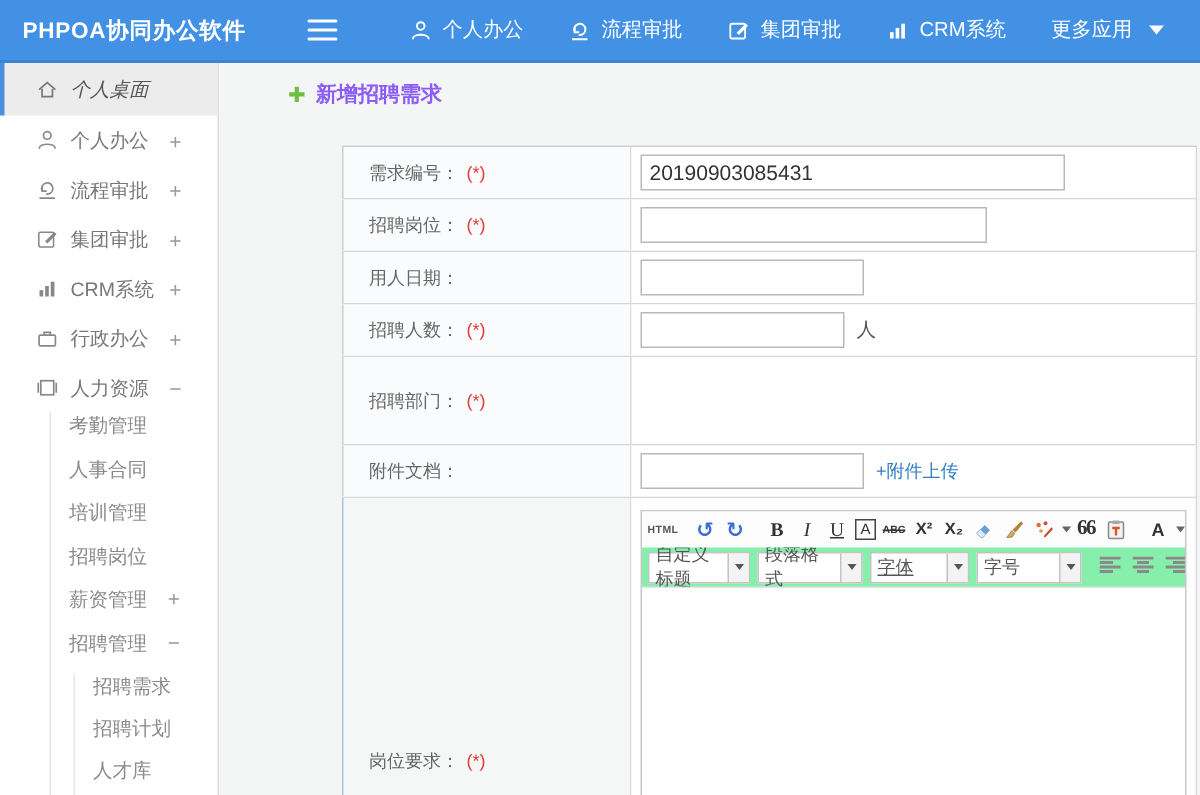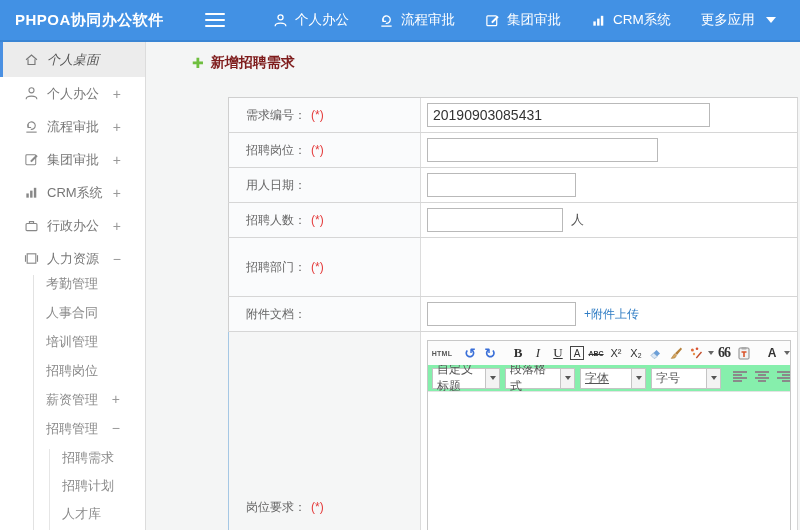--- a/index.html
+++ b/index.html
@@ -42,21 +42,21 @@
     height:29px; display:flex; 
     padding:0 25px 0 12px; color:#8a8a8a; cursor:pointer;
   }
   .sub-item .toggle { margin-left:auto; color:#999; font-size:14px; }
   .sub-sub-list { border-left:1px solid #e6e6e6; margin-left:15px; }
   .sub-sub-list .sub-item { height:28px; }
   
   .main { position:absolute; top:42px; left:147px; right:0; bottom:0; }
   .page-title { position:absolute; left:45px; top:12px; display:flex; align-items:center; }
   .plus-ico { color:#6fbf3f; font-size:14px; font-weight:bold; margin-right:7px; }
-  .page-title h1 { font-size:14px; font-weight:bold; color:#7f1d1d; }
+  .page-title h1 { font-size:14px; font-weight:bold; color:#8b5cf6; }
   
   .form-table {
     position:absolute; left:81px; top:55px; width:570px;
     border-top:1px solid #cfcfcf; border-right:1px solid #d6d6d6;
     background:#fff;
   }
   .frow { display:flex; border-bottom:1px solid #d6d6d6; }
   .fcell-label {
     width:193px; flex:0 0 193px;
     background:#fafbfc; border-left:1px solid #cfcfcf; border-right:1px solid #dcdcdc;
@@ -96,21 +96,21 @@
   .ed-content { height:300px; background:#fff; }
   .tb { display:inline-flex; align-items:center; justify-content:center; min-width:16px; height:18px; margin:0 2px; cursor:pointer; color:#333; }
   .sep { width:1px; height:16px; background:#d8d8d8; margin:0 4px; }
   .tb-html { font-size:7px; font-weight:bold; color:#555; letter-spacing:.3px; }
   .tb-undo,.tb-redo { color:#3a6fd8; font-size:14px; font-weight:bold; }
   .tb-b { font-family:"Liberation Serif",serif; font-weight:bold; font-size:13px; }
   .tb-i { font-family:"Liberation Serif",serif; font-style:italic; font-size:13px; }
   .tb-u { font-family:"Liberation Serif",serif; font-size:13px; text-decoration:underline; }
   .tb-abox { font-size:10px; border:1px solid #444; padding:0 2px; height:14px; min-width:14px; }
   .tb-strike { font-size:7px; font-weight:bold; text-decoration:line-through; }
-  .tb-x { font-size:11px; font-weight:normal; }
+  .tb-x { font-size:11px; font-weight:bold; }
   .tb-quote { font-family:"Liberation Serif",serif; font-weight:bold; font-size:14px; letter-spacing:-1px; }
   .tb-caret { width:0; height:0; border-left:3px solid transparent; border-right:3px solid transparent; border-top:4px solid #666; margin-left:2px; }
   .tb-fontcolor { font-size:12px; font-weight:bold; }
   .ed-select {
     display:flex; align-items:center; height:21px; border:1px solid #c4c4c4;
     background:#fff; margin-right:5px; font-size:12px; color:#555;
   }
   .ed-select .sel-lbl { padding:0 4px; }
   .ed-select .sel-caret {
     width:14px; height:100%; border-left:1px solid #c4c4c4;

